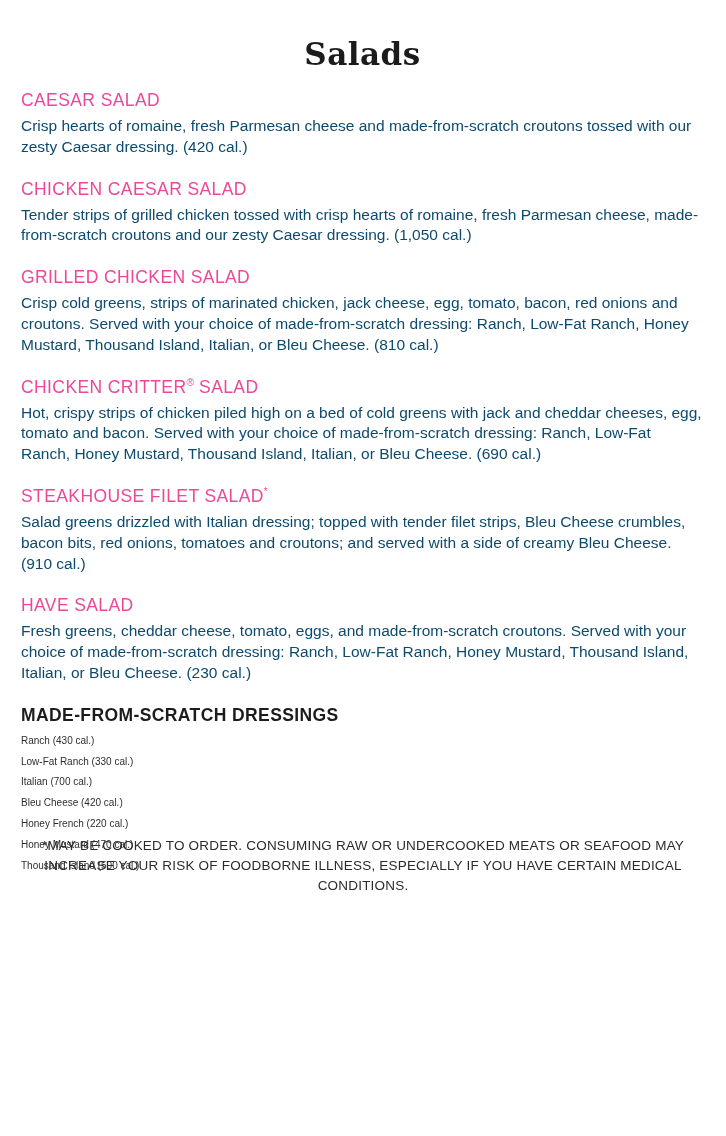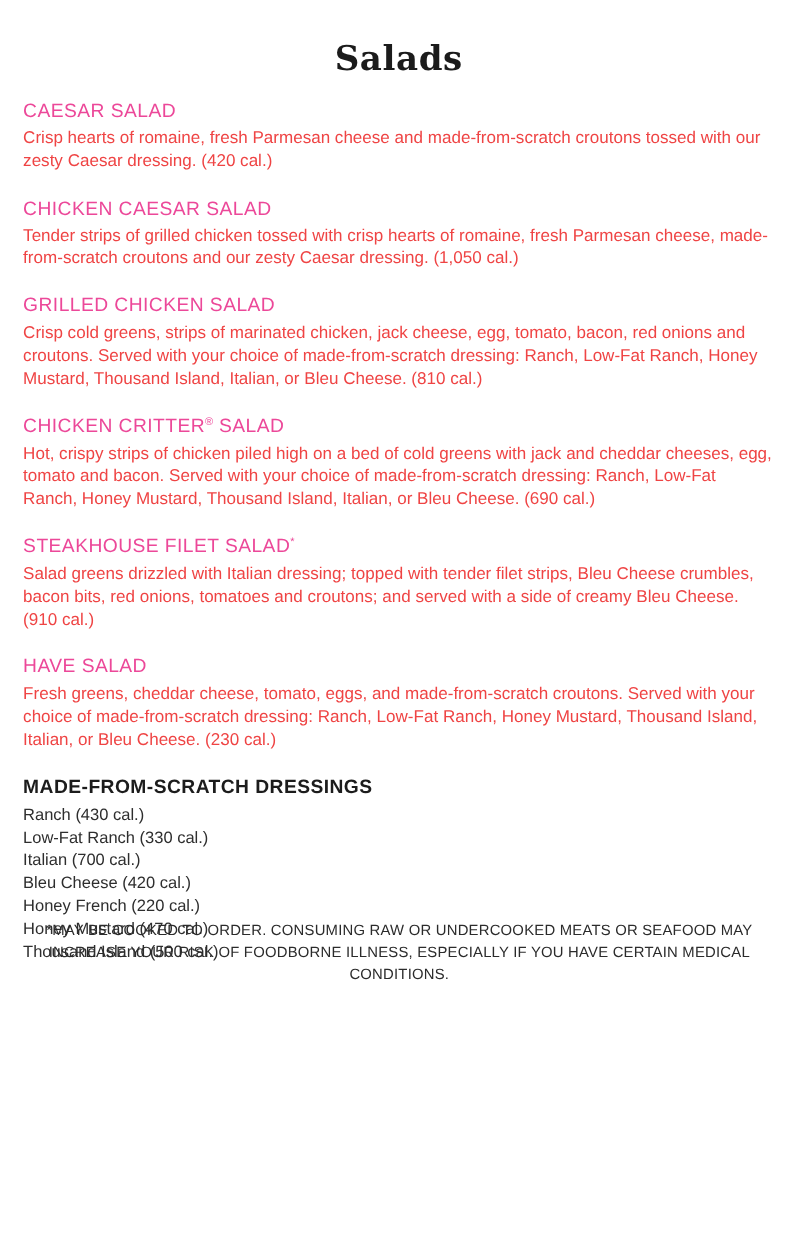--- a/index.html
+++ b/index.html
@@ -39,35 +39,35 @@
     color: #ec4899;
     margin: 0 0 5px 0;
   }
   .item-name sup {
     font-size: 10px;
     letter-spacing: 0;
   }
   .item-desc {
     font-size: 15.5px;
     line-height: 20.8px;
-    color: #ef4444;
+    color: #0c4a6e;
     margin: 0;
   }
   .dressings {
     margin-bottom: 0;
   }
   .dressings-heading {
     font-size: 17.5px;
     font-weight: 700;
     letter-spacing: 0.4px;
     color: #1c1c1c;
     margin: 0 0 5px 0;
   }
   .dressing-line {
-    font-size: 15px;
+    font-size: 10px;
     line-height: 20.8px;
     color: #2e2e2e;
   }
   .footer {
     position: absolute;
     left: 0;
     right: 0;
     bottom: 16px;
     text-align: center;
     padding: 0 16px;

